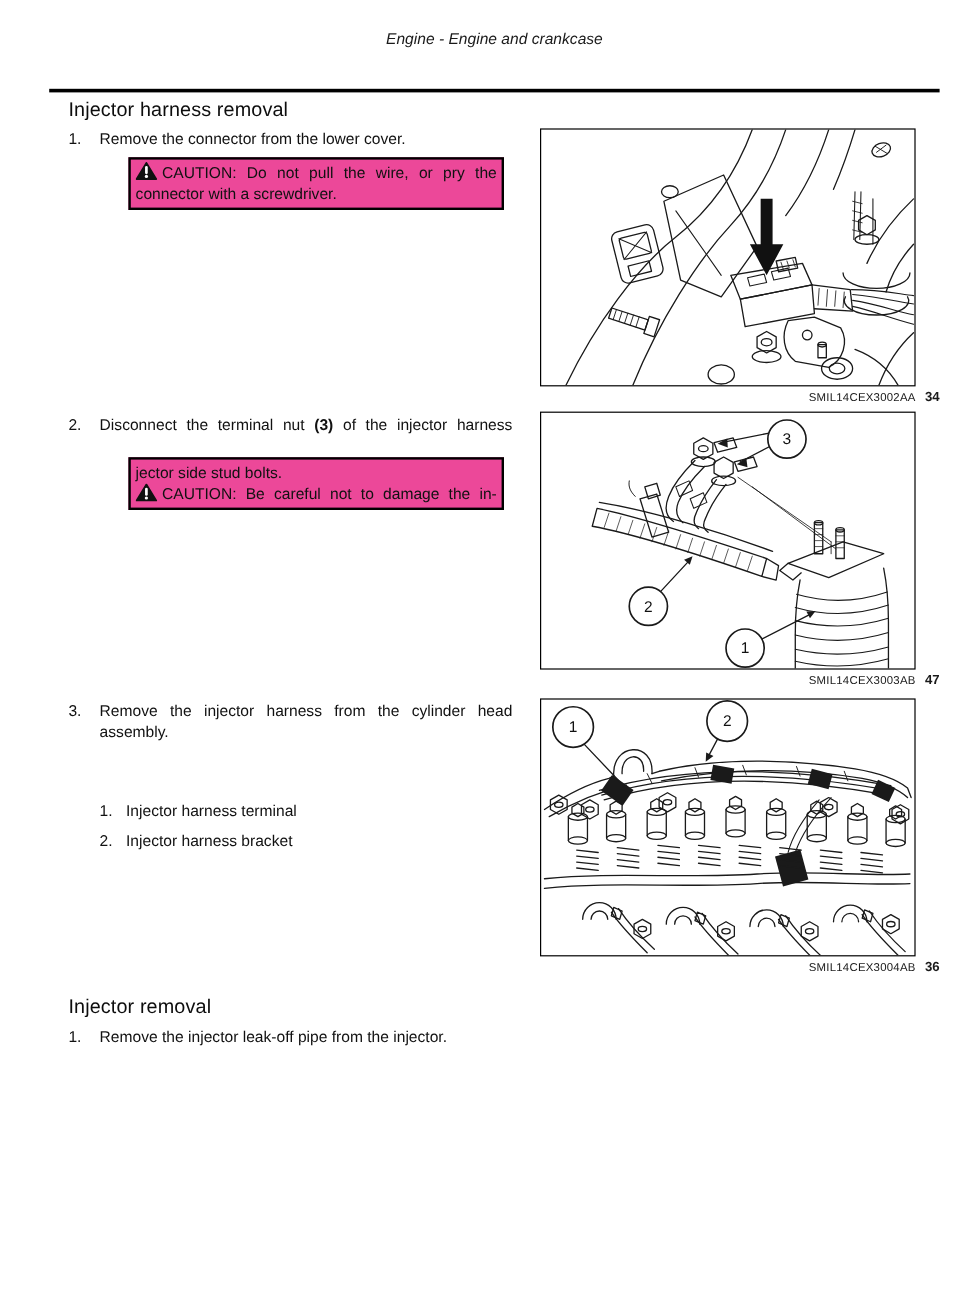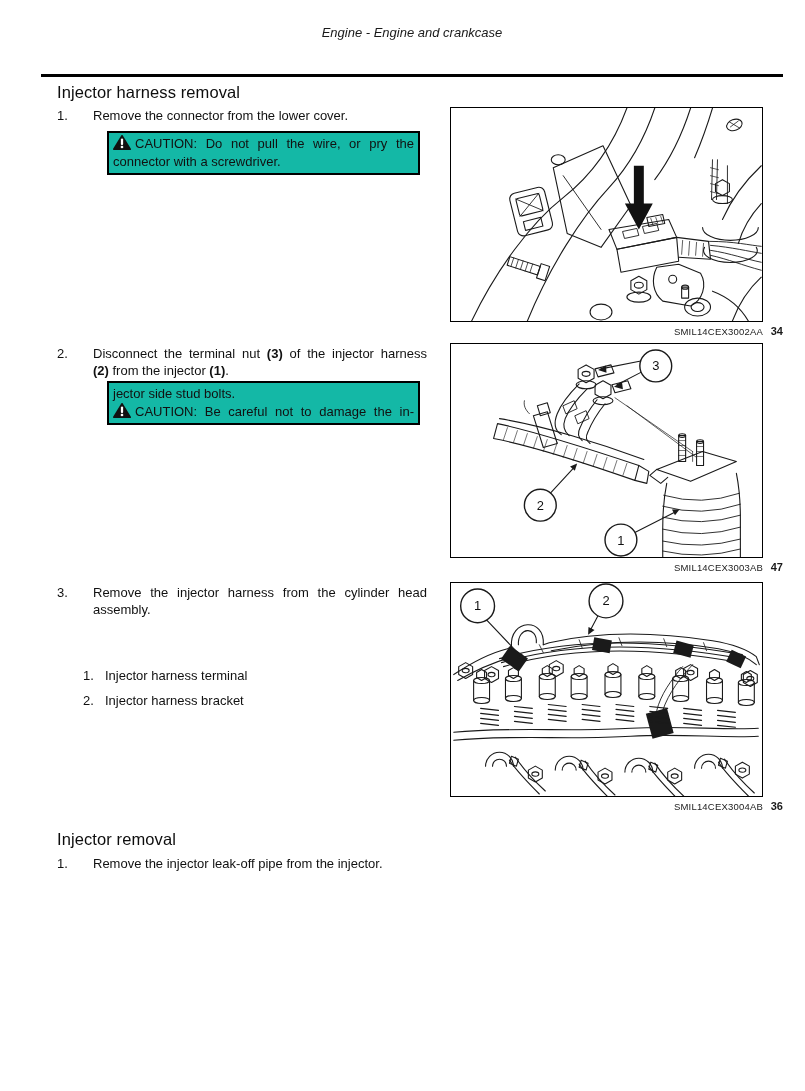--- a/index.html
+++ b/index.html
@@ -10,29 +10,29 @@
 
   #hdr   { top:25px; left:41px; width:742px; text-align:center; font-size:13px; color:#1a1a1a;font-style:italic; }
   #rule  { top:74px; left:41px; width:742px; height:2.6px; background:#000; }
 
   .h1 { left:57px; font-size:16.5px; font-weight:normal; color:#0d0d0d; letter-spacing:.1px; }
   #h1a { top:83px; }
   #h1b { top:830px; }
 
   .step { left:57px; width:370px; font-size:13px; line-height:17.3px; }
   .step .num { position:absolute; left:0; top:0; }
-  .step .stxt { display:block; margin-left:36px; }
+  .step .stxt { display:block; margin-left:26px; }
   #s1 { top:107px; }
   #s2 { top:345px; }
   #s3 { top:584px; }
   #s4 { top:855px; }
 
   .just { text-align:justify; text-align-last:justify; }
 
-  .caution { left:107px; width:313px; border:2px solid #000; background:#14b8a6; padding:2px 4px 3px 4px; font-size:13px; line-height:17.5px; }
+  .caution { left:107px; width:313px; border:2px solid #000; background:#ec4899; padding:2px 4px 3px 4px; font-size:13px; line-height:17.5px; }
   #cb1 { top:131px; }
   #cb2 { top:381px; }
   .cl { display:block; }
   .cicon { display:inline-block; vertical-align:-2px; margin-right:4px; }
 
   .fig { left:450px; width:313px; height:215px; border:1.6px solid #000; background:#fff; }
   .fig svg { width:100%; height:100%; display:block; }
   #fig1 { top:107px; }
   #fig2 { top:343px; }
   #fig3 { top:582px; }
@@ -146,21 +146,20 @@
   </div>
   <div class="abs figcap" id="cap1">
     <span class="fid">SMIL14CEX3002AA</span>
     <span class="fnum">34</span>
   </div>
 
   <div class="abs step" id="s2">
     <span class="num">2.</span>
     <span class="stxt">
       <span class="cl just"><span>Disconnect the terminal nut </span><b>(3)</b><span> of the injector harness</span></span>
-      <span class="cl"><b>(2)</b><span> from the injector </span><b>(1)</b><span>.</span></span>
     </span>
   </div>
 
   <div class="abs caution" id="cb2">
     <span class="cl">jector side stud bolts.</span>
     <span class="cl just"><svg class="cicon" width="18" height="15" viewBox="0 0 24 20">
           <path d="M12,1 L23,19 L1,19 Z" fill="#111" stroke="#111" stroke-width="2" stroke-linejoin="round"></path>
           <path d="M12,6 L12,12" stroke="#fff" stroke-width="3" stroke-linecap="round"></path>
           <circle cx="12" cy="16" r="1.8" fill="#fff"></circle>
         </svg><span>CAUTION: Be careful not to damage the in-</span></span>

